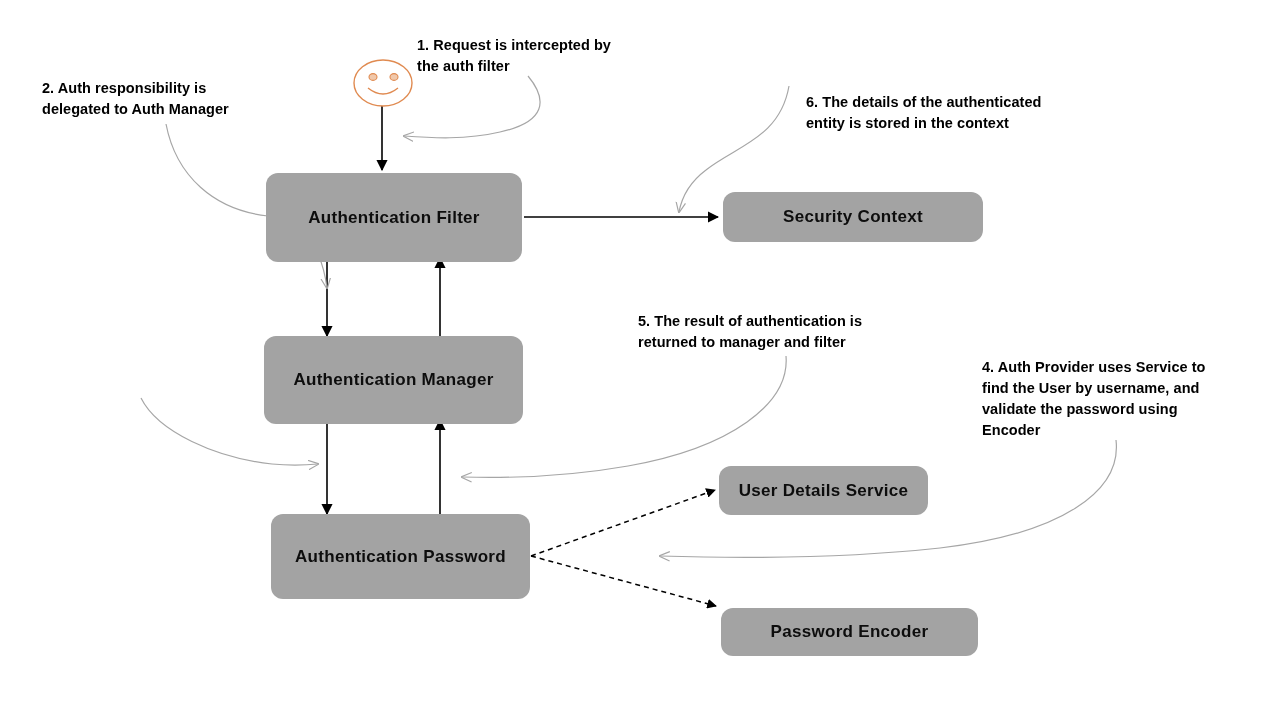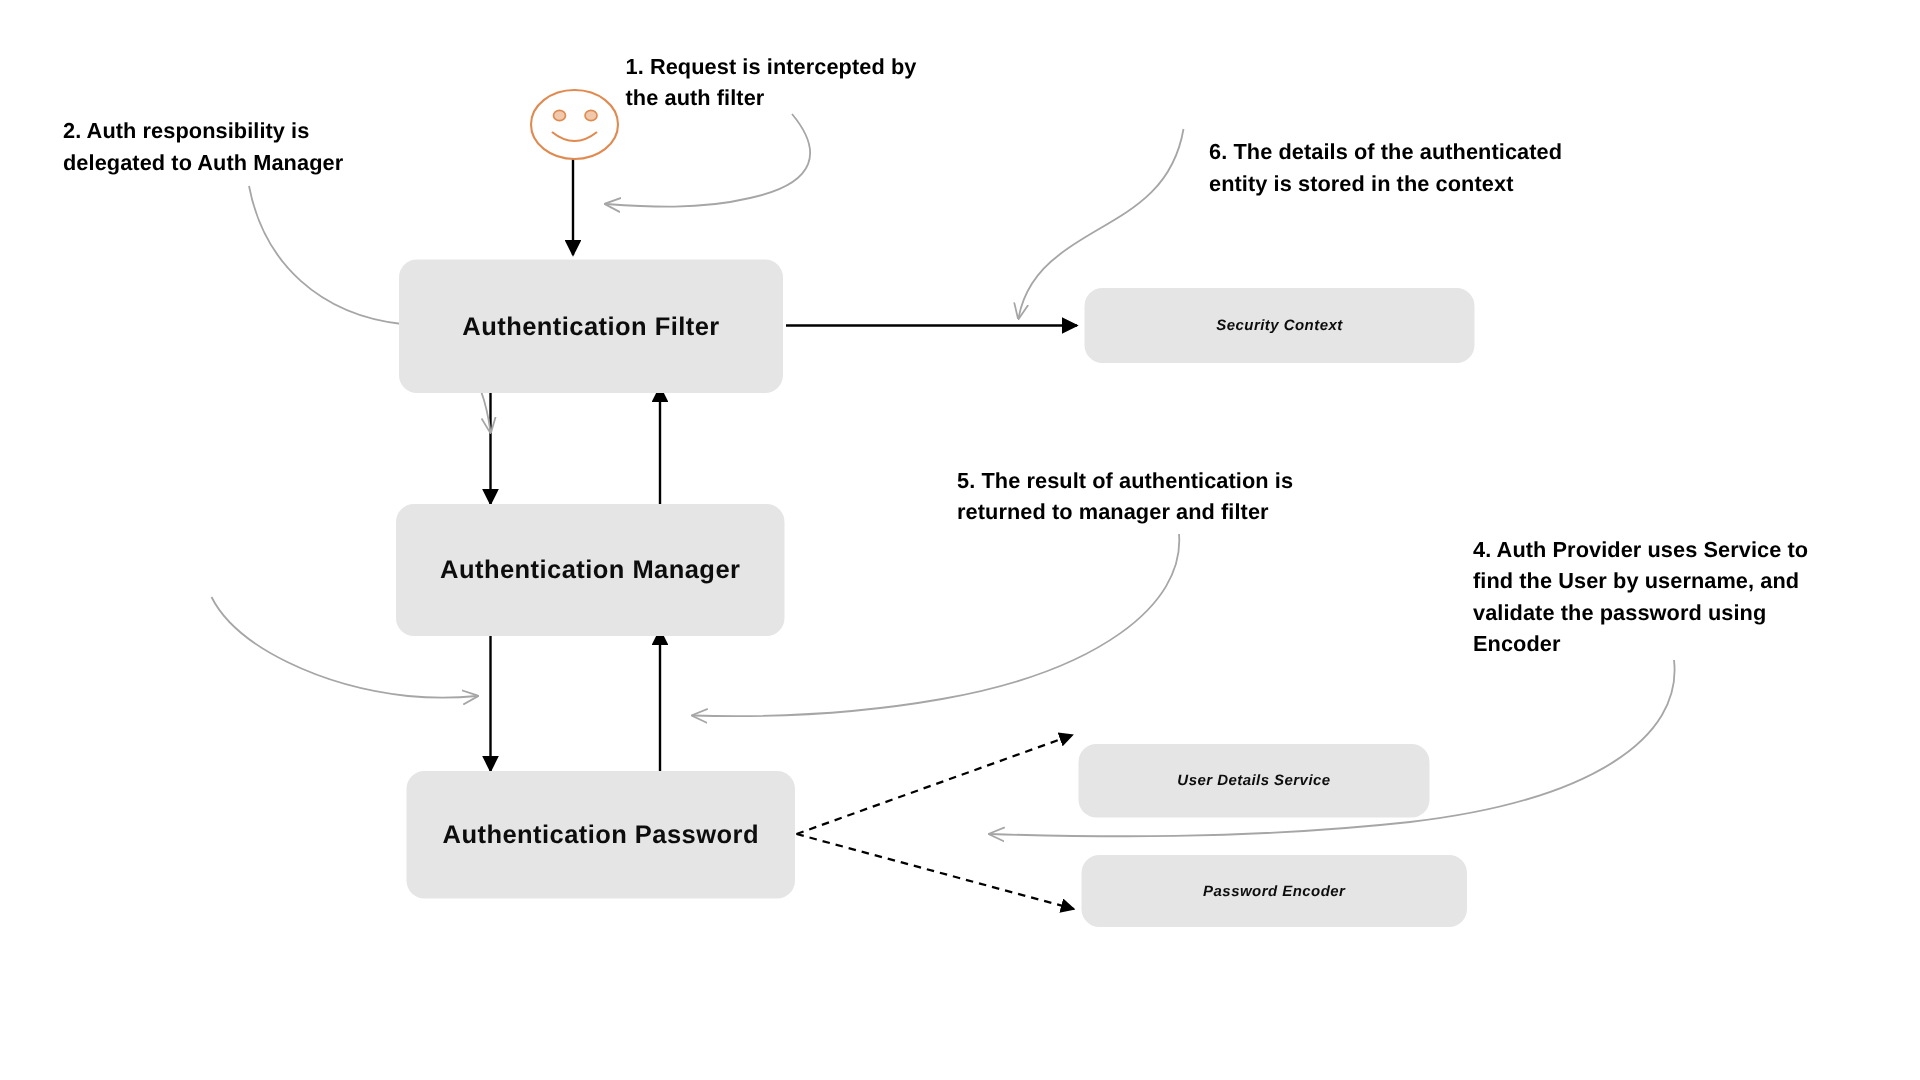--- a/index.html
+++ b/index.html
@@ -23,33 +23,33 @@
     left: 0;
     top: 0;
     width: 1280px;
     height: 720px;
     pointer-events: none;
   }
 
   
   .node {
     position: absolute;
-    background: #e5e5e5;
+    background: #a3a3a3;
     border-radius: 12px;
     display: flex;
     align-items: center;
     justify-content: center;
     text-align: center;
     color: #0d0d0d;
     font-weight: bold;
     letter-spacing: 0.3px;
     box-sizing: border-box;
   }
   .node-lg { font-size: 17px; }
-  .node-sm { font-size: 10px; font-style: italic; }
+  .node-sm { font-size: 17px; }
 
   
   .annotation {
     position: absolute;
     color: #000000;
     font-size: 14.5px;
     font-weight: bold;
     line-height: 1.45;
     letter-spacing: 0.05px;
     white-space: pre-line;
@@ -153,25 +153,25 @@
   </div>
 
   <div class="node node-lg" style="left:271px; top:514px; width:259px; height:85px;">
     <span>Authentication  Password</span>
   </div>
 
   <div class="node node-sm" style="left:723px; top:192px; width:260px; height:50px;">
     <span>Security Context</span>
   </div>
 
-  <div class="node node-sm" style="left:719px; top:466px; width:234px; height:49px;margin-top:30px;">
+  <div class="node node-sm" style="left:719px; top:466px; width:209px; height:49px;">
     <span>User Details Service</span>
   </div>
 
-  <div class="node node-sm" style="left:721px; top:570px; width:257px; height:48px;">
+  <div class="node node-sm" style="left:721px; top:608px; width:257px; height:48px;">
     <span>Password Encoder</span>
   </div>
 
   <div class="annotation" style="left:417px; top:35px; width:250px;">1. Request is intercepted by
 the auth filter</div>
 
   <div class="annotation" style="left:42px; top:78px; width:245px;">2. Auth responsibility is
 delegated to Auth Manager</div>
 
 

